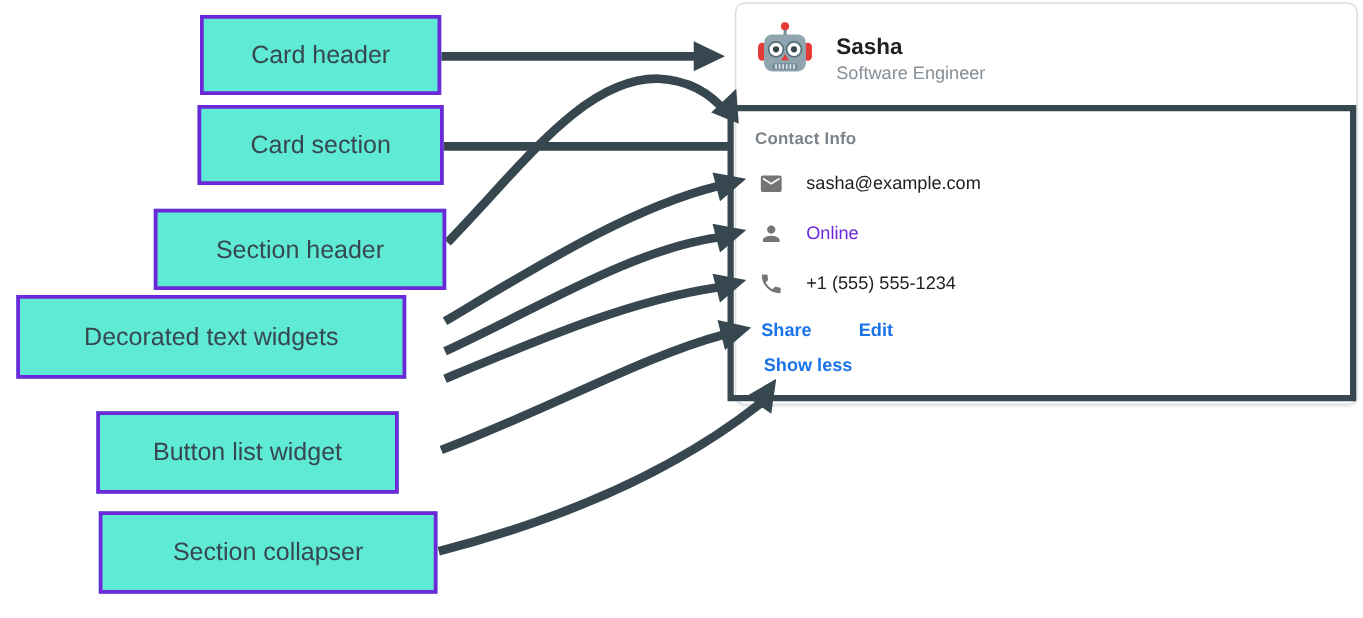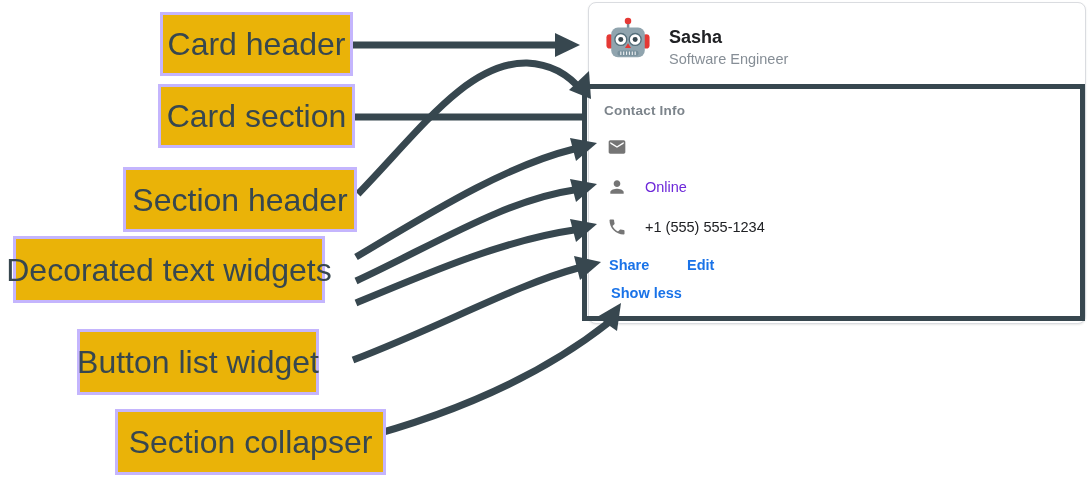--- a/index.html
+++ b/index.html
@@ -4,30 +4,30 @@
 <style>
   html,body{margin:0;padding:0;}
   body{
     width:1090px;height:494px;position:relative;background:#ffffff;
     font-family:"Liberation Sans","DejaVu Sans",sans-serif;overflow:hidden;
   }
 
   
   .label-box{
     position:absolute;box-sizing:border-box;z-index:4;
-    border:3px solid #c4b5fd;background:#eab308;color:#37474f;
+    border:3px solid #6d28d9;background:#5eead4;color:#37474f;
     display:flex;align-items:center;justify-content:center;
-    font-size:32px;line-height:1;white-space:nowrap;
+    font-size:20px;line-height:1;white-space:nowrap;
   }
   #lb-card-header    {left:160px;top:12px; width:193px;height:64px;}
   #lb-card-section   {left:158px;top:84px; width:197px;height:64px;}
   #lb-section-header {left:123px;top:167px;width:234px;height:65px;}
   #lb-decorated      {left:13px; top:236px;width:312px;height:67px;}
   #lb-button-list    {left:77px; top:329px;width:242px;height:66px;}
-  #lb-collapser      {left:79px; top:409px;width:271px;height:66px;margin-left:36px;}
+  #lb-collapser      {left:79px; top:409px;width:271px;height:66px;}
 
   
   #arrows{position:absolute;left:0;top:0;z-index:3;pointer-events:none;}
   #arrows path{stroke:#37474f;stroke-width:7;fill:none;}
   #arrows polygon{fill:#37474f;stroke:none;}
 
   
   .card{
     position:absolute;left:588px;top:2px;width:498px;height:322px;z-index:1;
     box-sizing:border-box;background:#ffffff;border:1px solid #dadce0;
@@ -73,20 +73,21 @@
     </g>
   </svg>
   <div class="card-name">Sasha</div>
   <div class="card-role">Software Engineer</div>
 
   <div class="section-header">Contact Info</div>
 
   <svg class="row-icon" style="top:134px" viewBox="0 0 24 24">
     <path fill="#757575" d="M20 4H4c-1.1 0-2 .9-2 2v12c0 1.1.9 2 2 2h16c1.1 0 2-.9 2-2V6c0-1.1-.9-2-2-2zm0 4-8 5-8-5V6l8 5 8-5v2z"></path>
   </svg>
+  <div class="row-text" style="top:136px">sasha@example.com</div>
 
   <svg class="row-icon" style="top:174px" viewBox="0 0 24 24">
     <path fill="#757575" d="M12 12c2.21 0 4-1.79 4-4s-1.79-4-4-4-4 1.79-4 4 1.79 4 4 4zm0 2c-2.67 0-8 1.34-8 4v2h16v-2c0-2.66-5.33-4-8-4z"></path>
   </svg>
   <div class="row-text green" style="top:176px">Online</div>
 
   <svg class="row-icon" style="top:214px" viewBox="0 0 24 24">
     <path fill="#757575" d="M6.62 10.79c1.44 2.83 3.76 5.14 6.59 6.59l2.2-2.2c.27-.27.67-.36 1.02-.24 1.12.37 2.33.57 3.57.57.55 0 1 .45 1 1V20c0 .55-.45 1-1 1-9.39 0-17-7.61-17-17 0-.55.45-1 1-1h3.5c.55 0 1 .45 1 1 0 1.25.2 2.45.57 3.57.11.35.03.74-.25 1.02l-2.2 2.2z"></path>
   </svg>
   <div class="row-text" style="top:216px">+1 (555) 555-1234</div>

